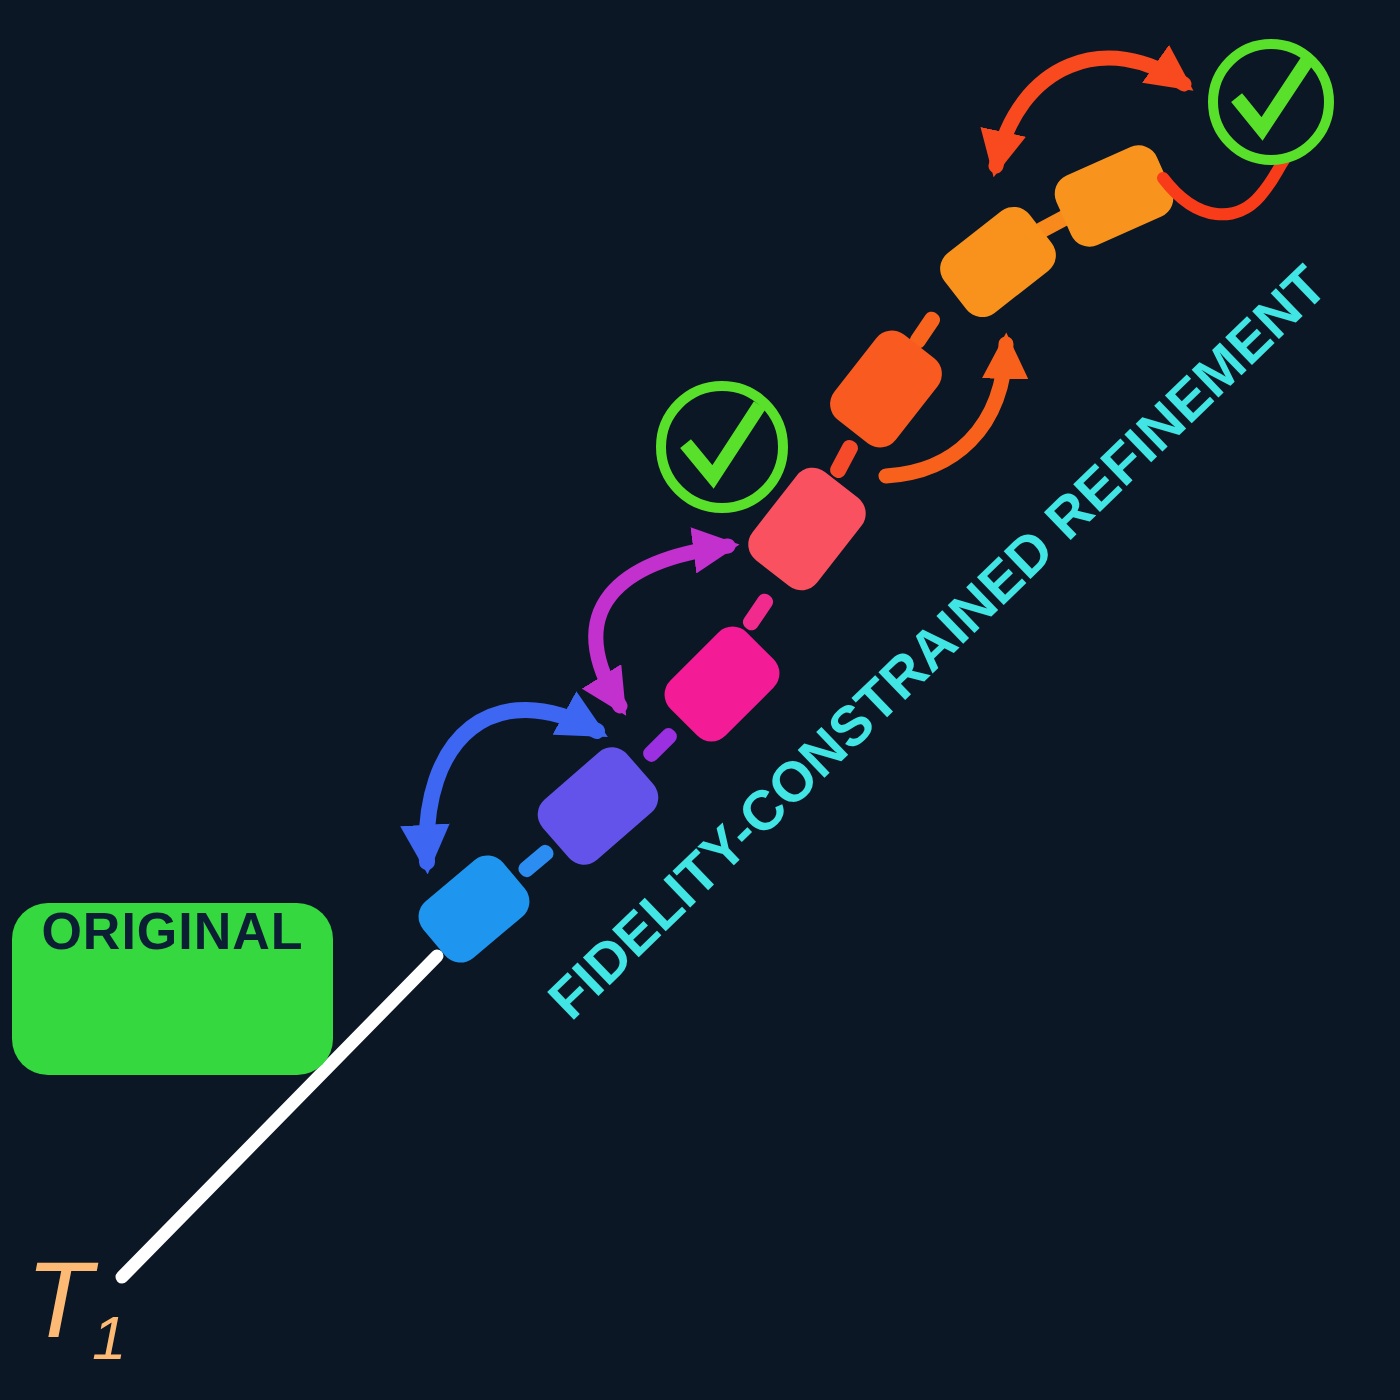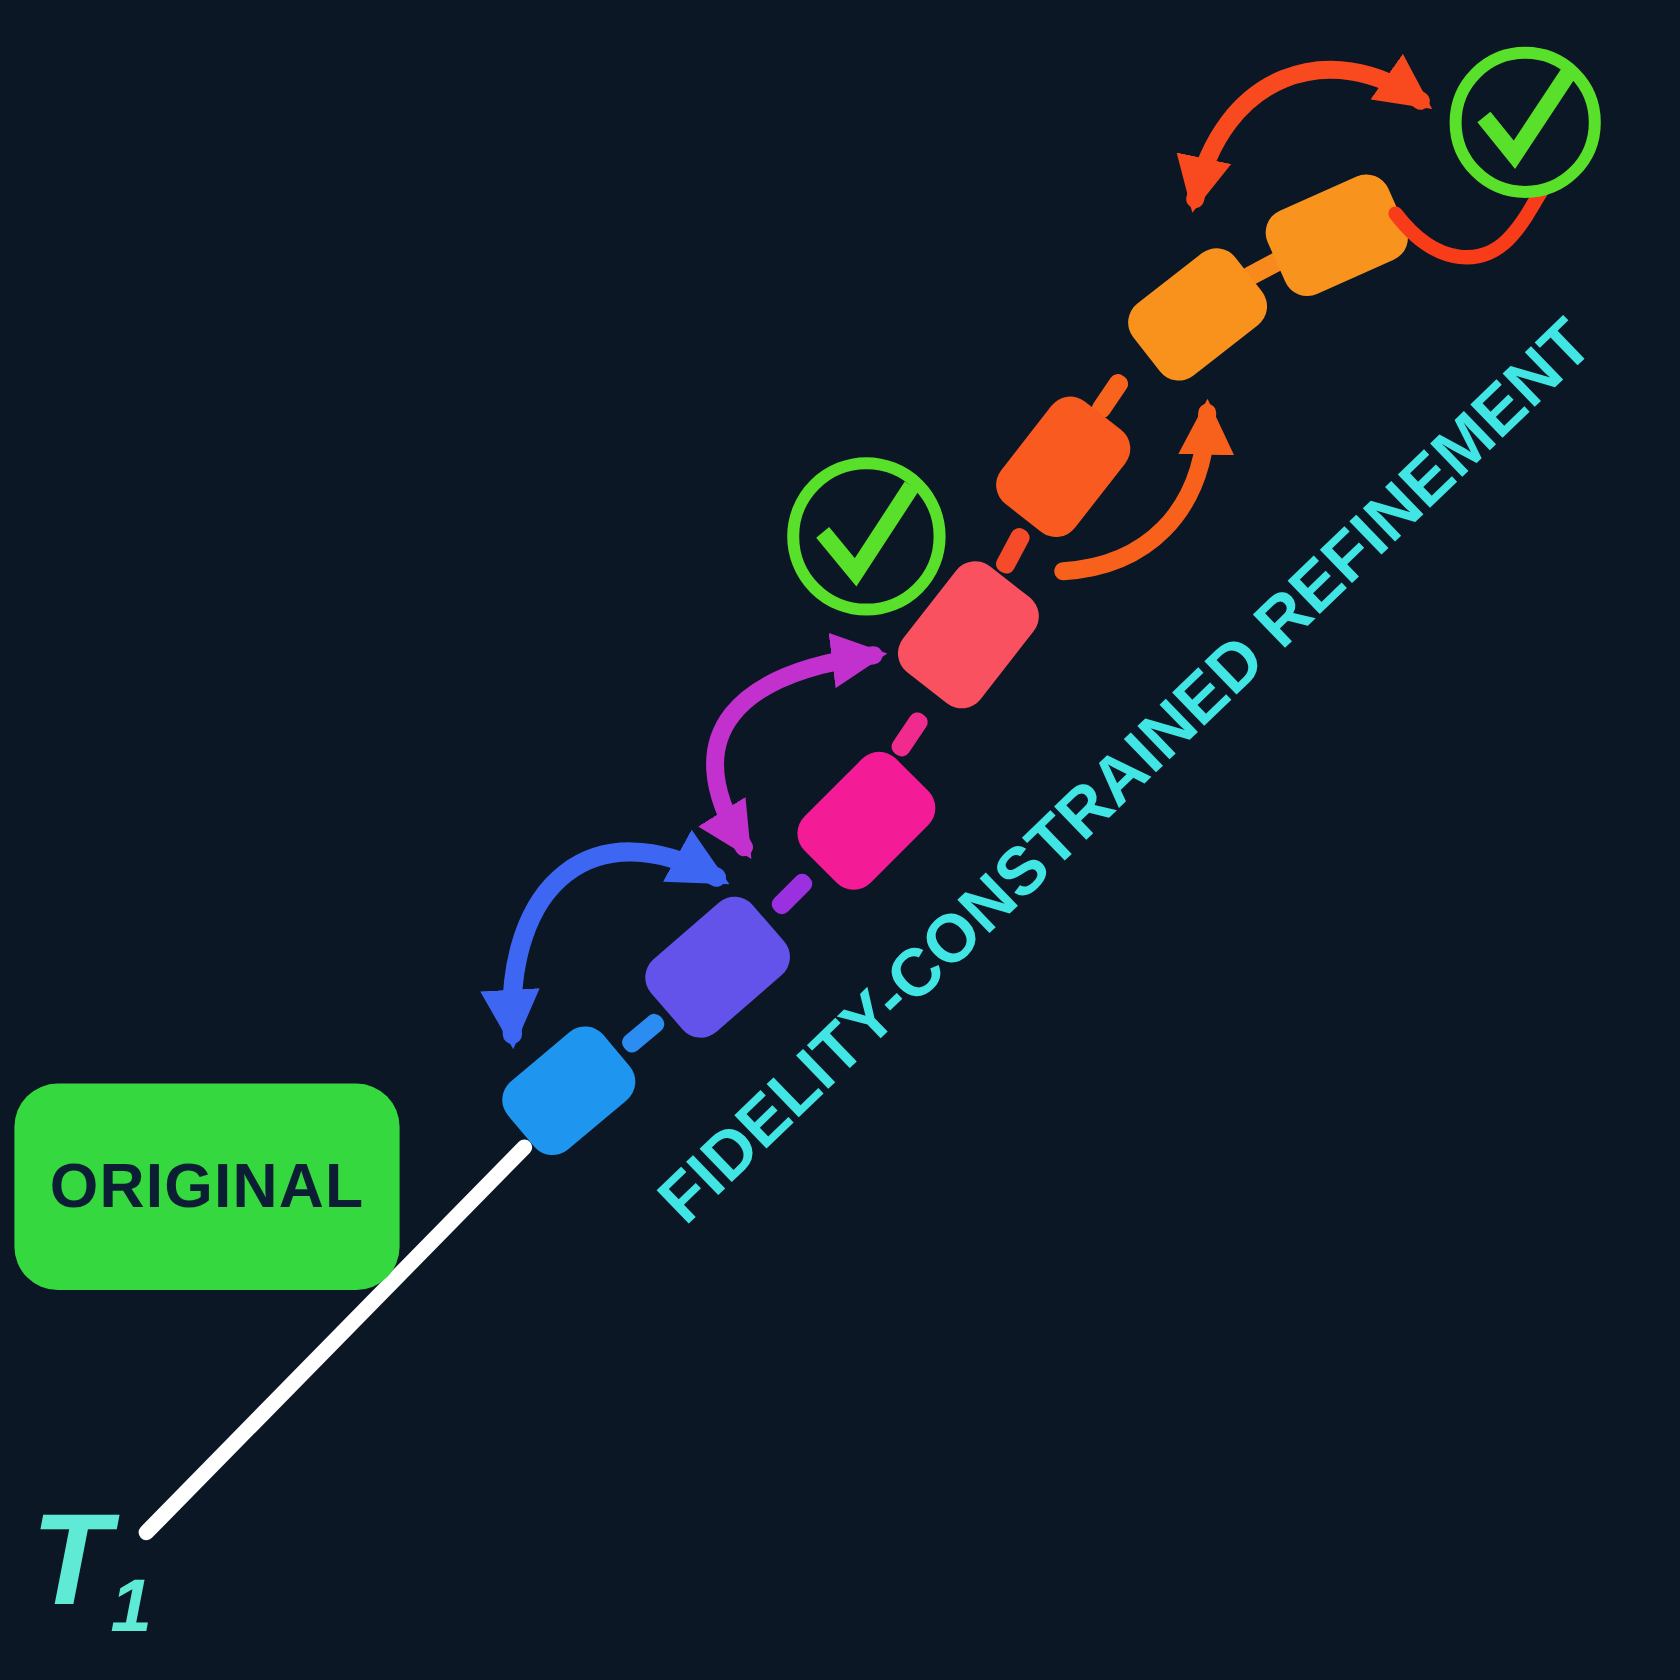--- a/index.html
+++ b/index.html
@@ -1,25 +1,25 @@
 <!DOCTYPE html>
 <html><head>
 <meta charset="utf-8">
 <style>
   html,body{margin:0;padding:0;width:1400px;height:1400px;overflow:hidden;background:#0C1725;}
   .stage{position:relative;width:1400px;height:1400px;font-family:"Liberation Sans",sans-serif;}
   .stage svg{position:absolute;left:0;top:0;}
   .box-label{
     position:absolute;left:12px;top:903px;width:321px;height:172px;
-    display:flex;flex-direction:column;align-items:center;justify-content:center;
+    display:flex;flex-direction:column;align-items:center;justify-content:space-between;
     color:#0C1E33;font-weight:700;font-size:52px;line-height:1.08;letter-spacing:1px;
   }
   .t1{
-    position:absolute;left:26px;top:1246px;color:#5eead4;
-    font-style:italic;font-weight:700;font-size:108px;line-height:1;
+    position:absolute;left:26px;top:1246px;color:#fdba74;
+    font-style:italic;font-weight:400;font-size:108px;line-height:1;
   }
   .t1 .sub{font-size:62px;display:inline-block;transform:translateY(22px);}
   .caption{
     position:absolute;left:937px;top:642px;white-space:nowrap;
     transform:translate(-50%,-50%) rotate(-44deg);
     color:#41E5E3;font-weight:700;font-size:56px;letter-spacing:0px;
   }
 </style>
 </head>
 <body>

